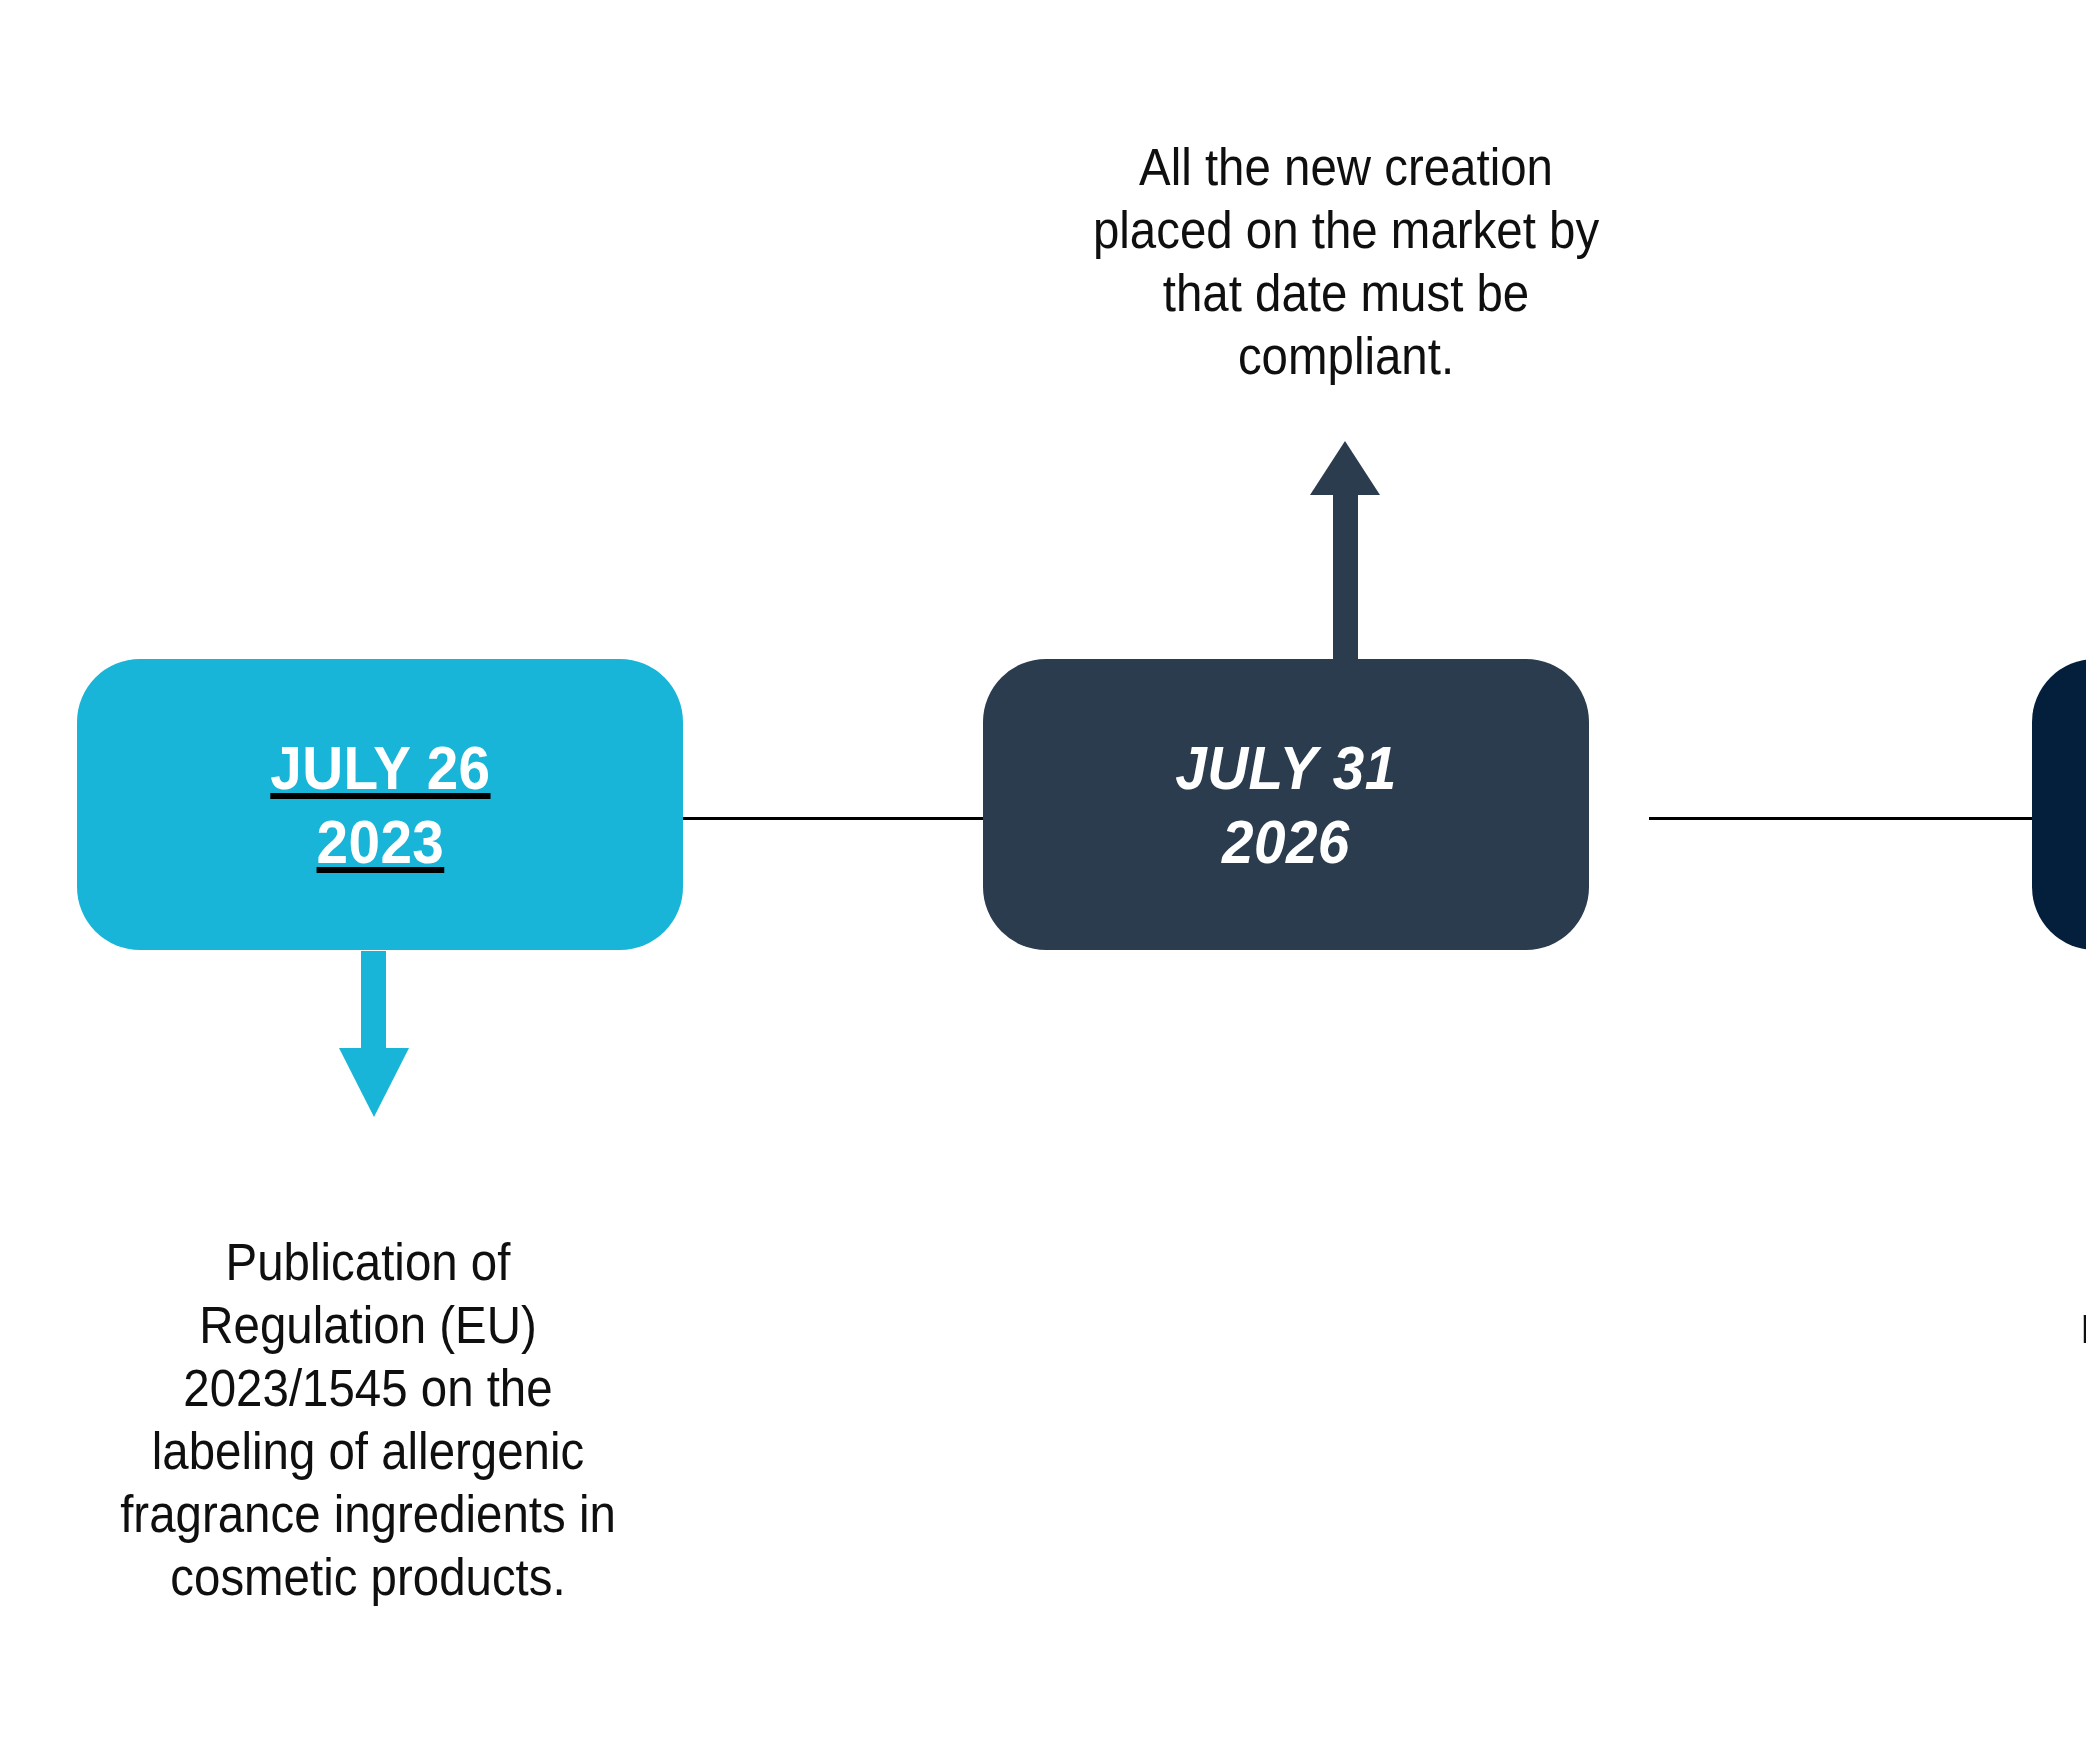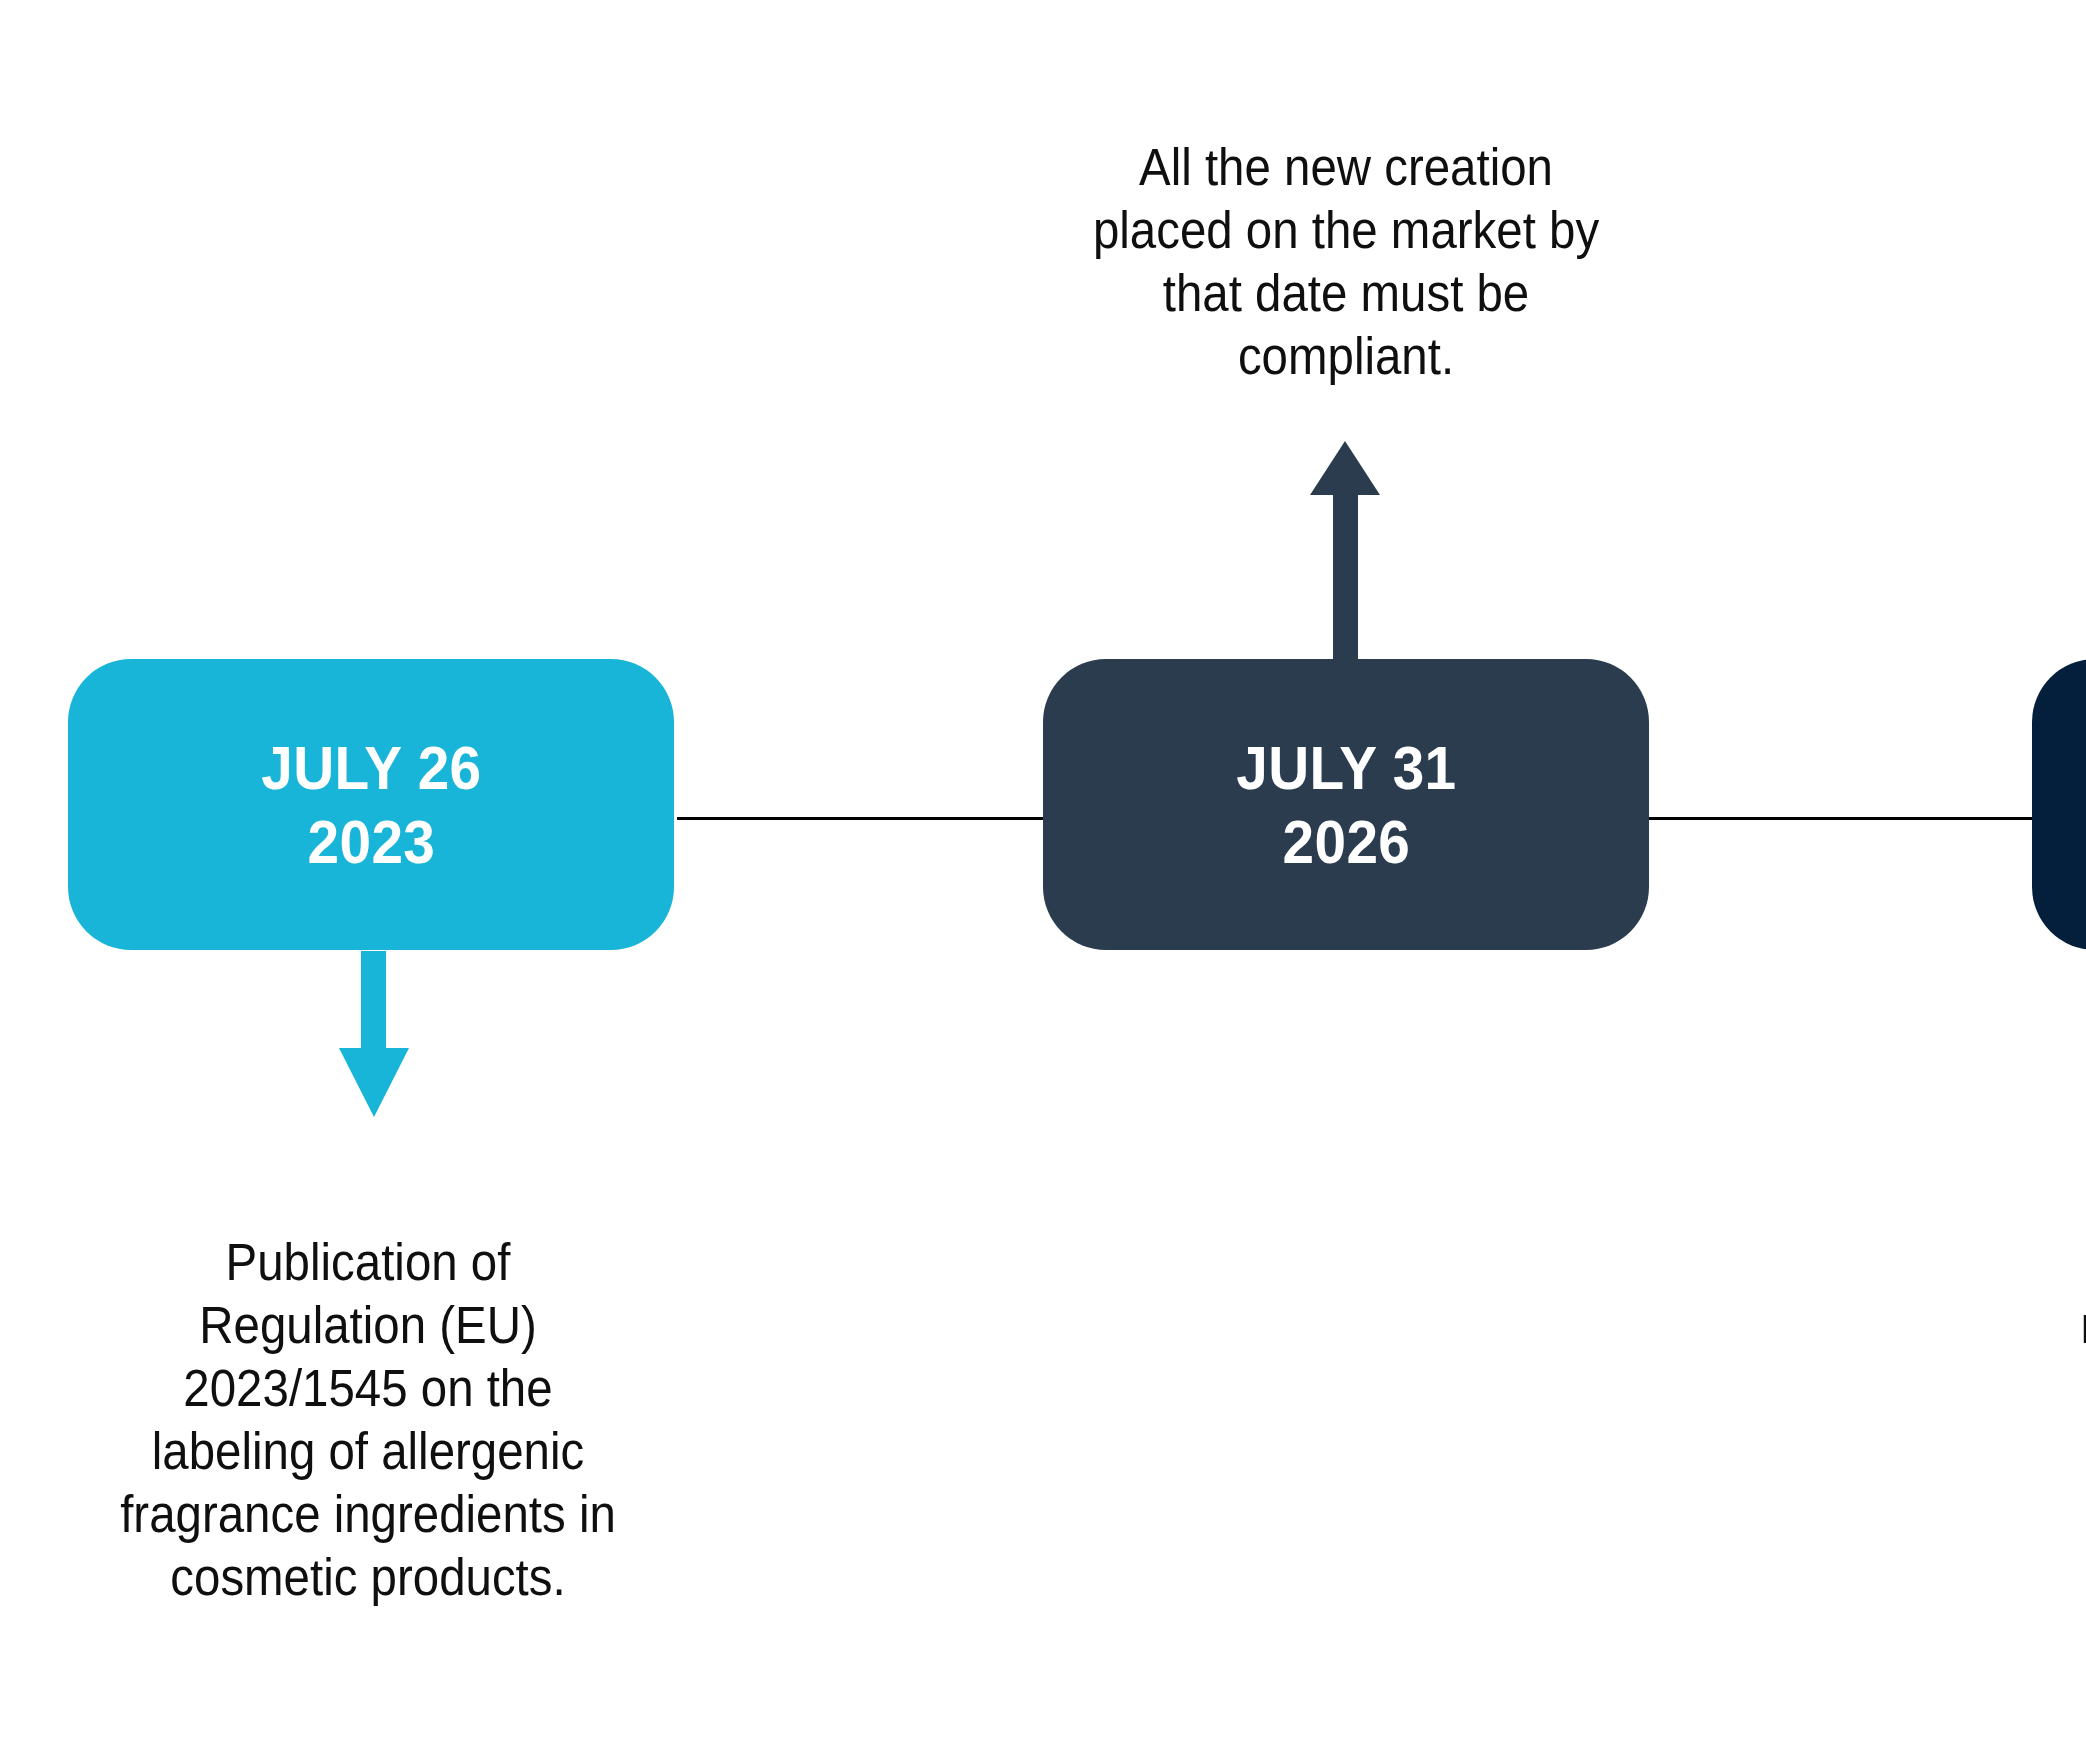--- a/index.html
+++ b/index.html
@@ -24,22 +24,22 @@
   .box {
     position: absolute;
     top: 659px;
     width: 606px;
     height: 291px;
     border-radius: 63px;
     display: flex;
     align-items: center;
     justify-content: center;
   }
-  .box--1 { left: 68px;  background: var(--m1, #19b5d8); }
-  .box--2 { left: 1043px; background: var(--m2, #2b3c4e); }
+  .box--1 { left: 77px;  background: var(--m1, #19b5d8); text-decoration: underline; }
+  .box--2 { left: 983px; background: var(--m2, #2b3c4e); font-style: italic; }
   .box--3 { left: 2032px; background: var(--m3, #041f3c); }
   .date {
     color: var(--date-text, #ffffff);
     font-size: 61px;
     font-weight: bold;
     line-height: 74px;
     letter-spacing: 0.4px;
     text-align: center;
     white-space: pre-line;
     transform: scaleX(0.93);

